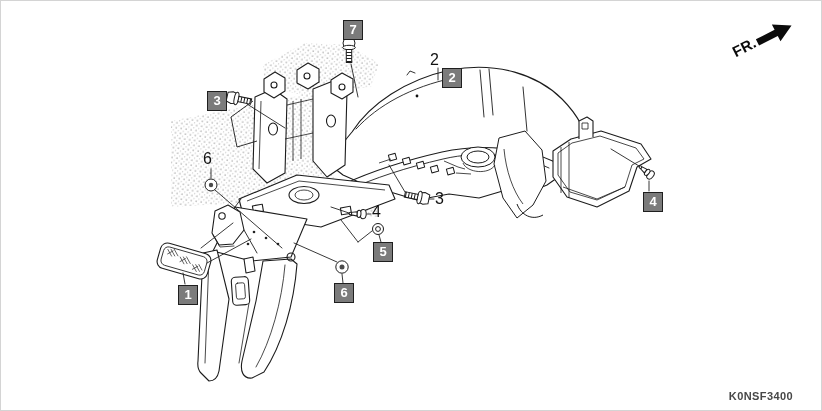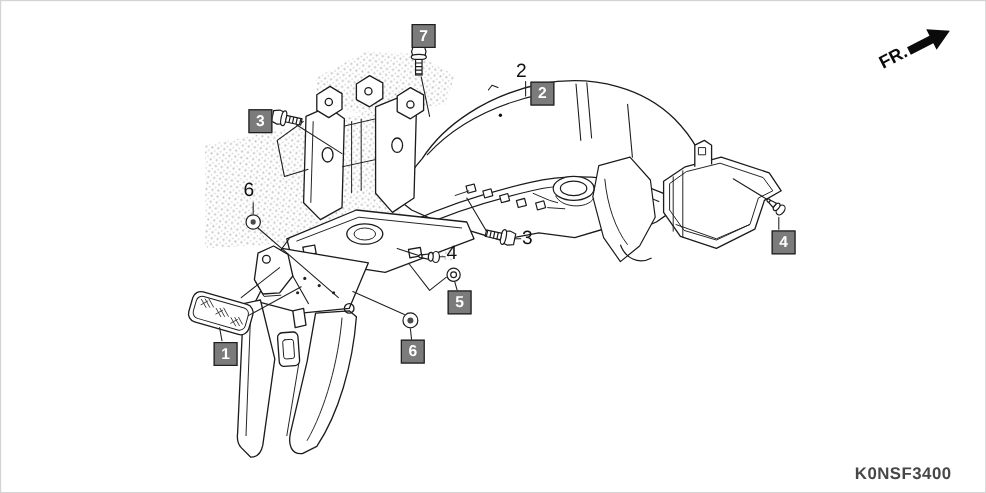--- a/index.html
+++ b/index.html
@@ -14,21 +14,21 @@
     background:#7b7b7b;border:1px solid #1f1f1f;box-sizing:border-box;
     color:#ffffff;font-size:13px;font-weight:bold;line-height:18px;
     text-align:center;user-select:none;
   }
   .plain-label{
     position:absolute;color:#111111;font-size:16px;line-height:18px;
     font-weight:normal;user-select:none;
   }
   .part-code{
     position:absolute;right:28px;bottom:8px;color:#474747;
-    font-size:14px;font-weight:600;letter-spacing:.4px;margin-left:48px;
+    font-size:11px;font-weight:600;letter-spacing:.4px;margin-left:48px;
   }
 </style>
 </head>
 <body>
 
 <div class="stage">
 
   <svg class="art" width="822" height="411" viewBox="0 0 822 411">
     <defs>
       <pattern id="stipple" width="5" height="5" patternUnits="userSpaceOnUse" patternTransform="rotate(8)">

